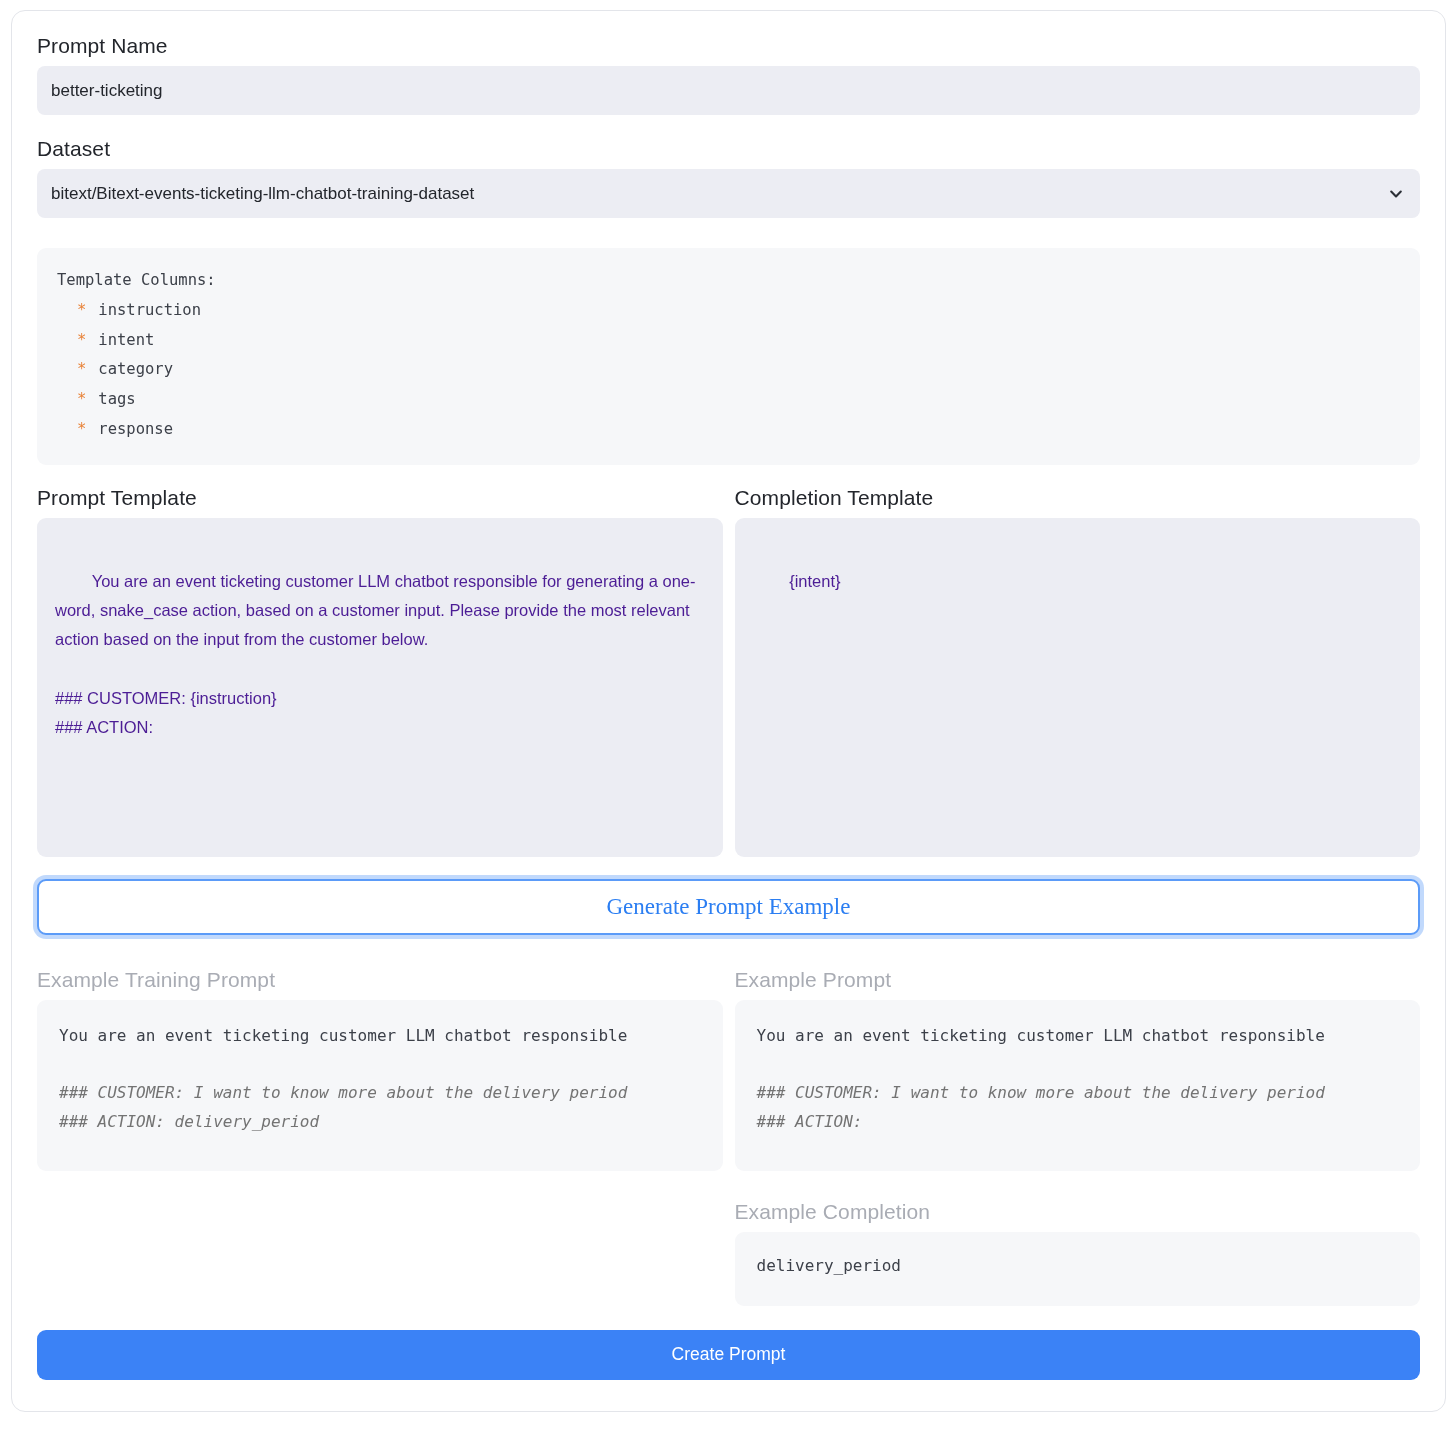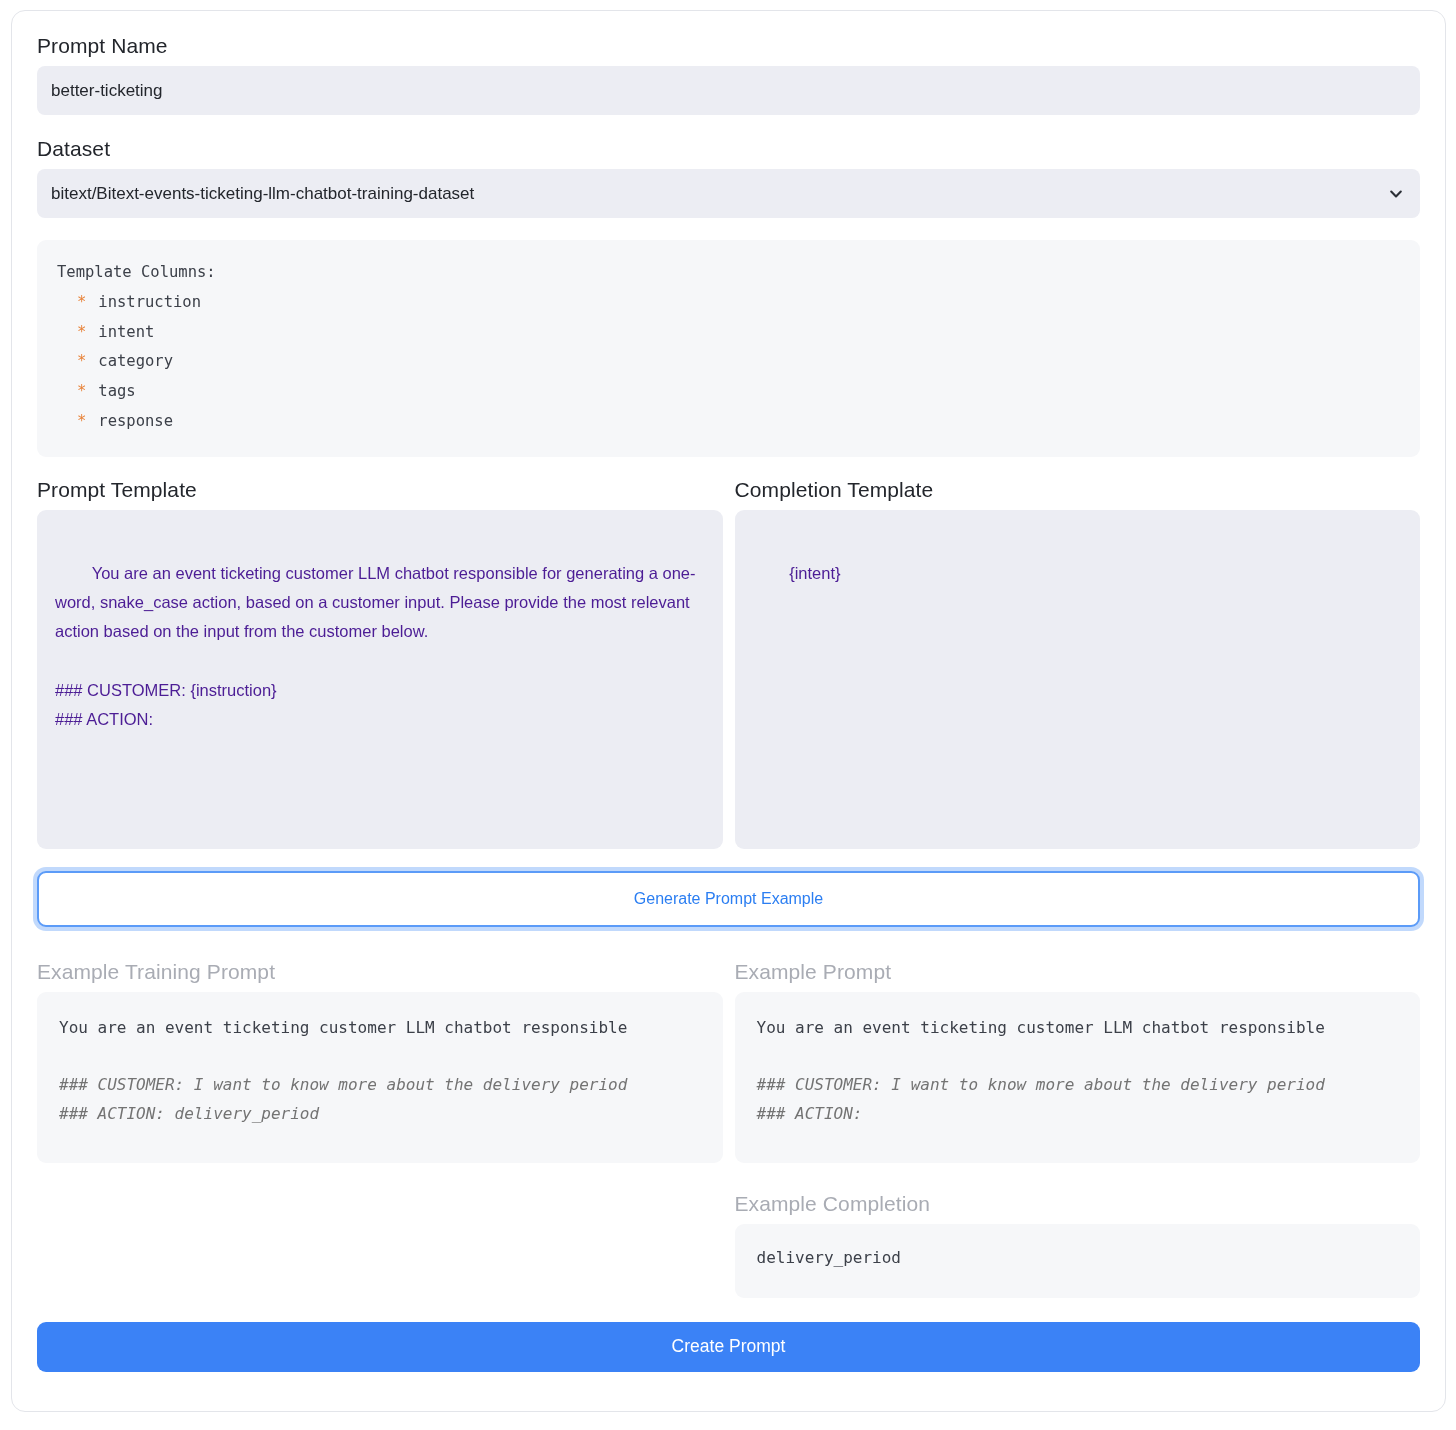--- a/index.html
+++ b/index.html
@@ -48,21 +48,21 @@
     display: flex;
     align-items: center;
     padding: 0 14px;
     font-size: 17px;
     color: #23262c;
     font-family: "Liberation Sans", sans-serif;
   }
 
   .select-box {
     position: relative;
-    margin-bottom: 0;
+    margin-bottom: 8px;
   }
   .select-box .chev {
     position: absolute;
     right: 16px;
     top: 50%;
     transform: translateY(-50%);
     width: 16px;
     height: 16px;
     display: block;
     pointer-events: none;
@@ -128,22 +128,22 @@
 
   .generate-btn {
     margin-top: 22px;
     width: 100%;
     height: 56px;
     background: #ffffff;
     border: 2px solid #5b9bf8;
     border-radius: 9px;
     box-shadow: 0 0 0 4px rgba(91,155,248,0.38);
     color: #2b7ef2;
-    font-size: 16px;
-    font-family: Liberation Sans, sans-serif;
+    font-size: 23px;
+    font-family: Liberation Serif, serif;
     cursor: pointer;
     display: flex;
     align-items: center;
     justify-content: center;
     padding: 0;
   }
 
   .example-wrap { margin-top: 34px; }
 
   .mono-box {

